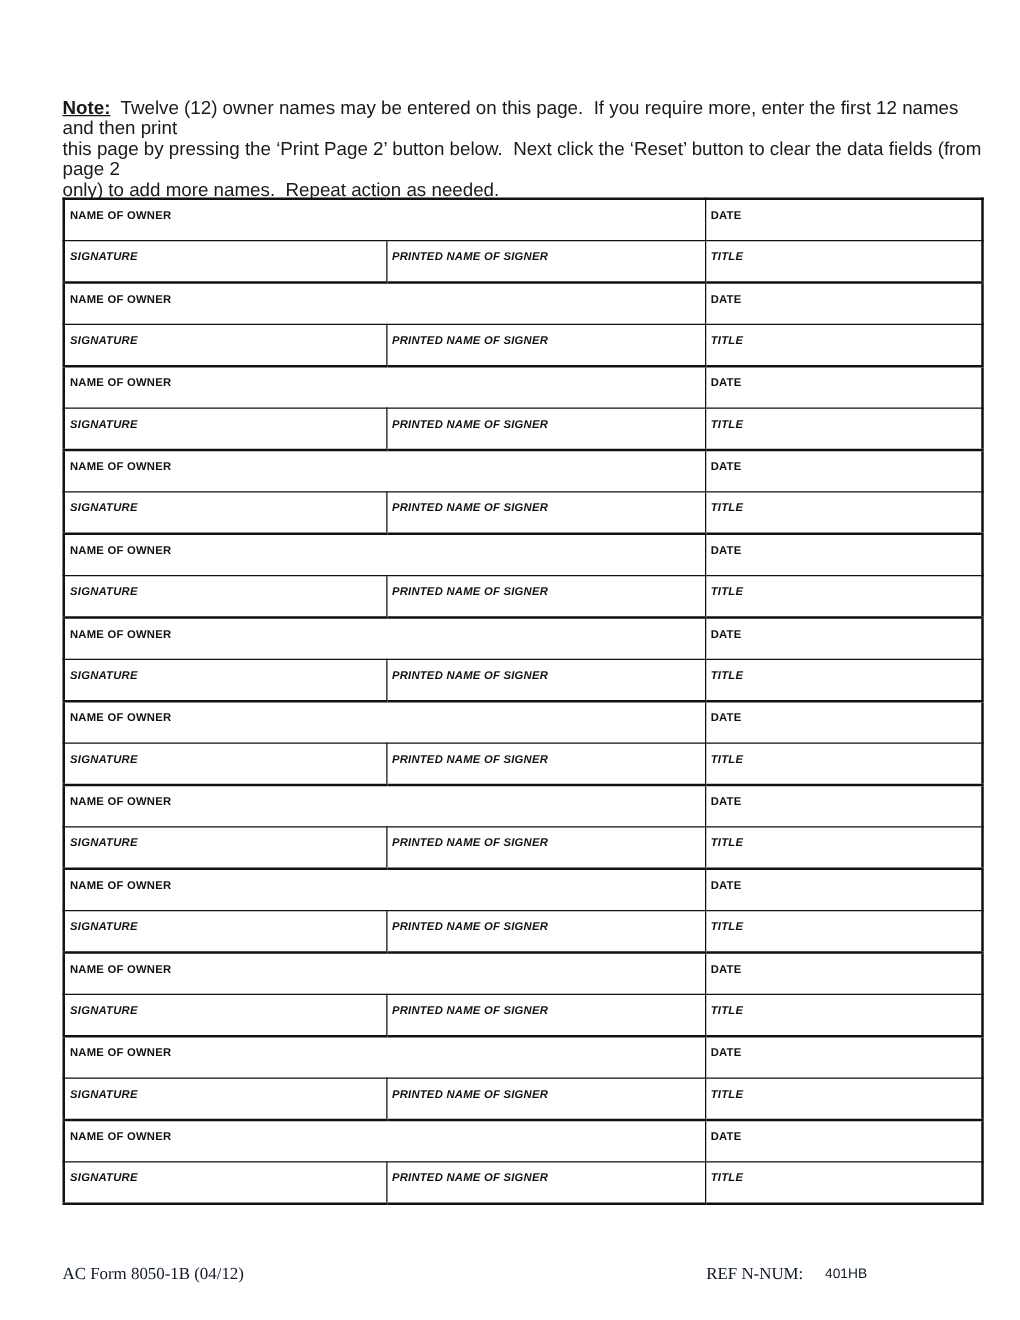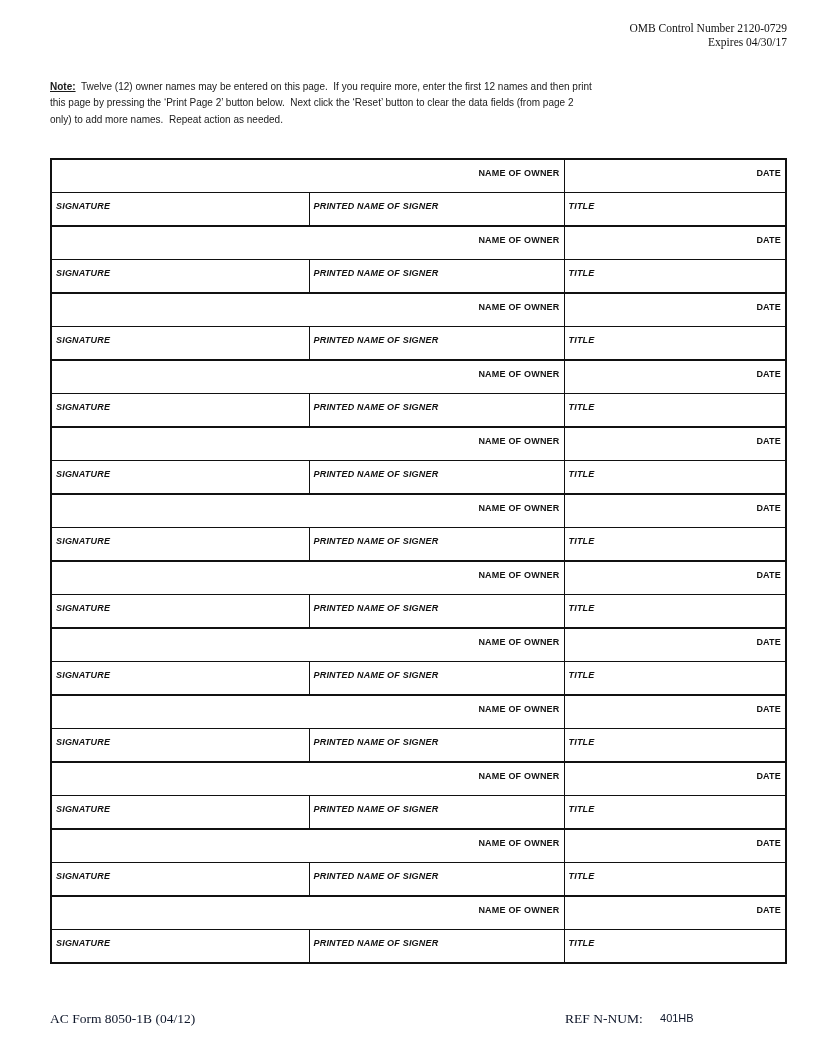--- a/index.html
+++ b/index.html
@@ -21,21 +21,21 @@
     font-size: 11.5px;
     line-height: 13.5px;
     color: #111111;
   }
   .note {
     position: absolute;
     left: 50px;
     top: 79px;
     width: 745px;
     margin: 0;
-    font-size: 10px;
+    font-size: 15px;
     line-height: 16.4px;
     white-space: pre-wrap;
     color: #1a1a1a;
   }
   .note-label {
     font-weight: bold;
     text-decoration: underline;
   }
   .owner-table {
     position: absolute;
@@ -45,21 +45,21 @@
     border-collapse: collapse;
     table-layout: fixed;
     border: 2px solid #111111;
   }
   .owner-table td {
     border: 1px solid #111111;
     vertical-align: top;
     padding: 2px 4px;
     overflow: hidden;
   }
-  .owner-table tr.row-a { height: 33px; text-align: right; }
+  .owner-table tr.row-a { height: 33px; }
   .owner-table tr.row-b { height: 34px; font-style: italic; }
   .owner-table tr.row-b td { border-bottom: 2px solid #111111; }
   .lbl {
     font-weight: bold;
     font-size: 9px;
     letter-spacing: 0.2px;
     color: #111111;
     white-space: nowrap;
   }
   .footer {
@@ -83,24 +83,20 @@
     margin-left: 14px;
     position: relative;
     top: -1px;
   }
 </style>
 </head>
 <body>
 
 <div class="page">
 
-  <div class="omb-block">
-    <div>OMB Control Number 2120-0729</div>
-    <div>Expires 04/30/17</div>
-  </div>
 
   <p class="note"><span class="note-label">Note:</span><span>  Twelve (12) owner names may be entered on this page.  If you require more, enter the first 12 names and then print
 this page by pressing the ‘Print Page 2’ button below.  Next click the ‘Reset’ button to clear the data fields (from page 2
 only) to add more names.  Repeat action as needed.</span></p>
 
   <table class="owner-table">
     <colgroup>
       <col style="width:258px">
       <col style="width:255px">
       <col style="width:222px">

